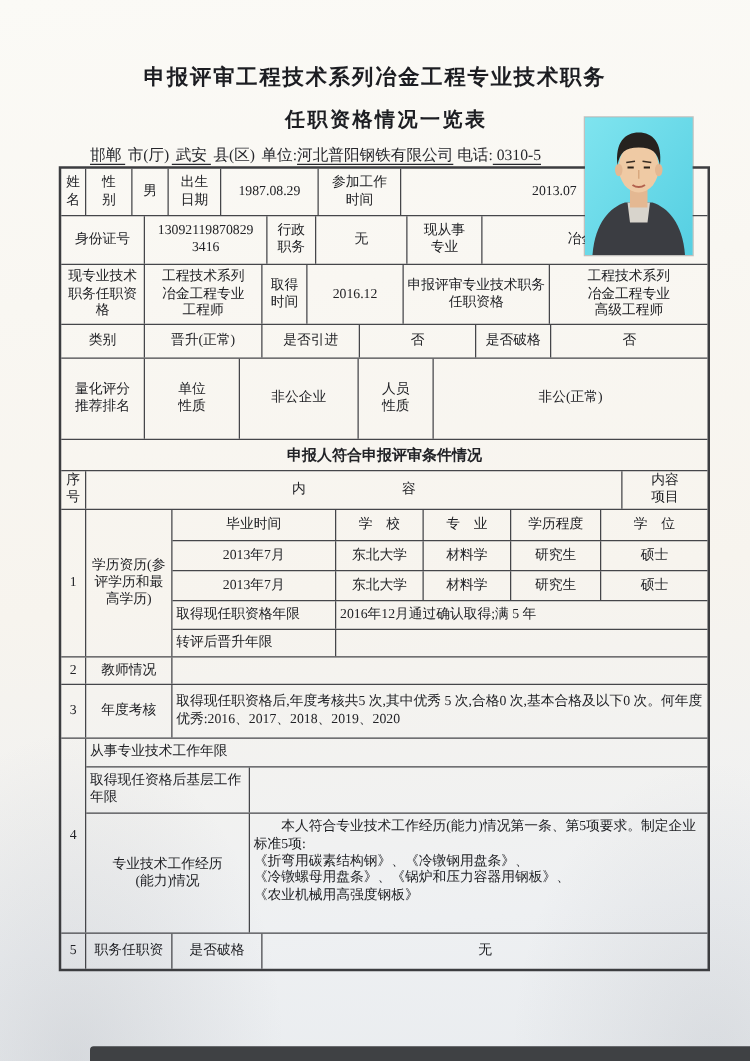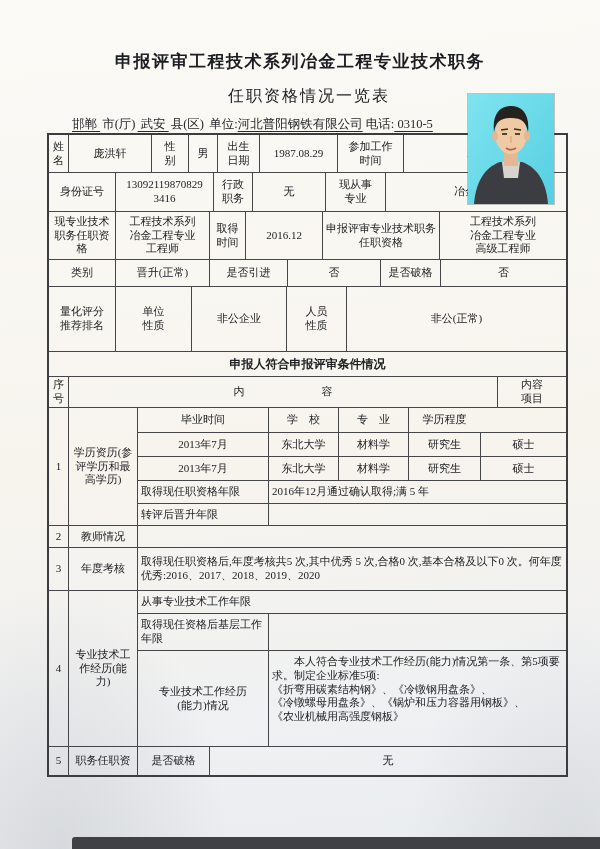--- a/index.html
+++ b/index.html
@@ -7,21 +7,21 @@
   .page{
     position:relative;width:600px;height:849px;overflow:hidden;
     background:
       radial-gradient(ellipse at 10% 100%, rgba(120,125,135,.18), rgba(0,0,0,0) 22%),
       radial-gradient(ellipse at 95% 100%, rgba(120,125,135,.15), rgba(0,0,0,0) 20%),
       linear-gradient(175deg,#fbfaf6 0%,#f7f4ee 55%,#eef0f2 85%,#e9ecef 100%);
     color:#23242a;
   }
   .titles{padding-top:50px;text-align:center;}
   .title1{font-size:17px;font-weight:bold;letter-spacing:1.5px;color:#1c1d22;}
-  .title2{font-size:16px;font-weight:normal;letter-spacing:2px;margin-top:13px;color:#1c1d22;padding-left:18px;}
+  .title2{font-size:16px;font-weight:bold;letter-spacing:2px;margin-top:13px;color:#1c1d22;padding-left:18px;}
   .unitline{margin:9px 0 4px 72px;font-size:12.5px;font-family:"Liberation Serif",serif;color:#26272c;}
   .unitline .u{text-decoration:underline;text-underline-offset:3px;}
   .unitline .seg{margin-right:2px;}
 
   
   .tbl{
     position:absolute;left:47px;top:133px;width:521px;
     border:2px solid #3c3d40;box-sizing:border-box;
     font-family:"Liberation Serif",serif;font-size:11px;line-height:1.25;color:#212226;
     background:rgba(255,255,255,0.0);
@@ -64,21 +64,20 @@
   <div class="unitline">
     <span class="u seg"> 邯郸 </span><span class="seg">市(厅)</span><span class="u seg"> 武安 </span><span class="seg">县(区)</span>
     <span>单位:</span><span class="u">河北普阳钢铁有限公司</span><span> 电话:</span><span class="u"> 0310-5</span>
   </div>
 
   <div class="tbl">
 
     <div class="tr first" style="height:37px">
       <div class="td nb pre" style="width:19px">姓
 名</div>
-      <div class="td" style="width:83px">庞洪轩</div>
       <div class="td pre" style="width:37px">性
 别</div>
       <div class="td" style="width:29px">男</div>
       <div class="td pre" style="width:42px">出生
 日期</div>
       <div class="td" style="width:78px">1987.08.29</div>
       <div class="td pre" style="width:66px">参加工作
 时间</div>
       <div class="td grow">2013.07</div>
     </div>
@@ -146,20 +145,21 @@
 
     <div class="tr" style="height:118px">
       <div class="td nb" style="width:19px">1</div>
       <div class="td" style="width:69px">学历资历(参评学历和最高学历)</div>
       <div class="tgroup">
         <div class="tr first" style="height:24px">
           <div class="td" style="width:130px">毕业时间</div>
           <div class="td" style="width:70px">学　校</div>
           <div class="td" style="width:70px">专　业</div>
           <div class="td" style="width:72px">学历程度</div>
+          <div class="td grow">学　位</div>
         </div>
         <div class="tr" style="height:24px">
           <div class="td" style="width:130px">2013年7月</div>
           <div class="td" style="width:70px">东北大学</div>
           <div class="td" style="width:70px">材料学</div>
           <div class="td" style="width:72px">研究生</div>
           <div class="td grow">硕士</div>
         </div>
         <div class="tr" style="height:24px">
           <div class="td" style="width:130px">2013年7月</div>
@@ -186,21 +186,20 @@
     </div>
 
     <div class="tr" style="height:43px">
       <div class="td nb" style="width:19px">3</div>
       <div class="td" style="width:69px">年度考核</div>
       <div class="td left grow">取得现任职资格后,年度考核共5 次,其中优秀 5 次,合格0 次,基本合格及以下0 次。何年度优秀:2016、2017、2018、2019、2020</div>
     </div>
 
     <div class="tr" style="height:156px">
       <div class="td nb" style="width:19px">4</div>
-      <div class="td" style="width:69px">专业技术工作经历(能力)</div>
       <div class="tgroup">
         <div class="tr first" style="height:22px">
           <div class="td left" style="width:130px">从事专业技术工作年限</div>
         </div>
         <div class="tr" style="height:37px">
           <div class="td left" style="width:130px">取得现任资格后基层工作年限</div>
           <div class="td left grow"></div>
         </div>
         <div class="tr grow">
           <div class="td pre" style="width:130px">专业技术工作经历

